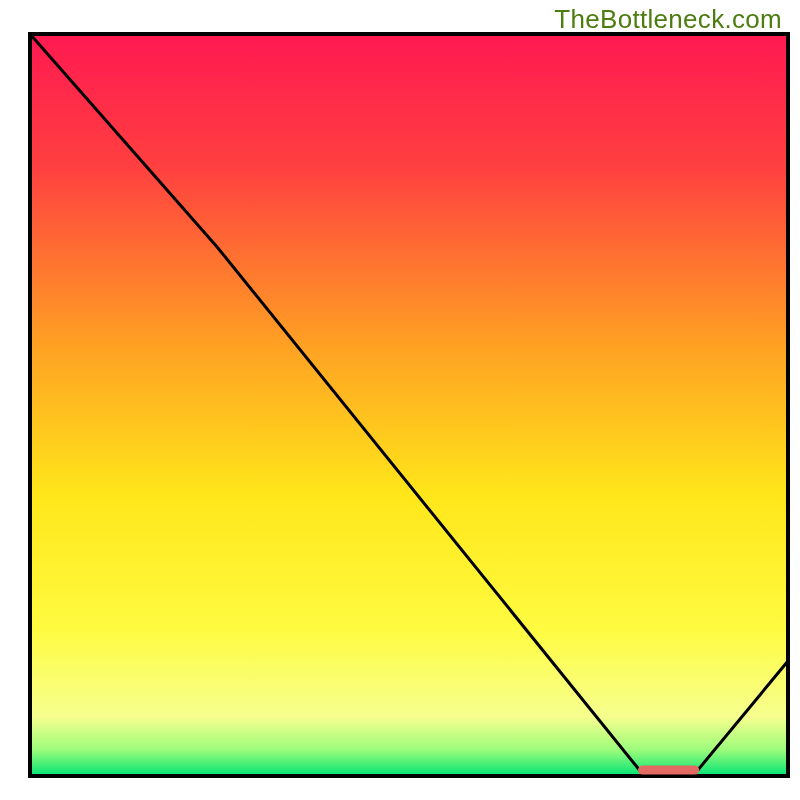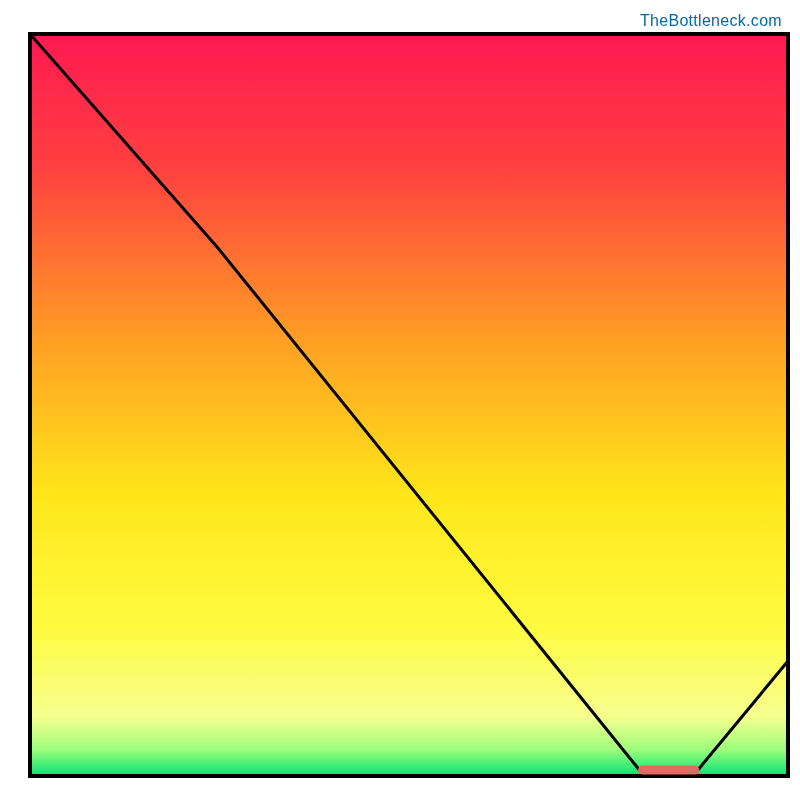--- a/index.html
+++ b/index.html
@@ -11,24 +11,24 @@
     font-family: Arial, Helvetica, sans-serif;
     overflow: hidden;
   }
   .wrap {
     position: relative;
     width: 800px;
     height: 800px;
   }
   .watermark {
     position: absolute;
-    top: 12px;
+    top: 4px;
     right: 18px;
-    color: #0369a1;
-    font-size: 16px;
+    color: #4d7c0f;
+    font-size: 26px;
     font-weight: 400;
     letter-spacing: 0.3px;
     z-index: 10;
   }
   .plot {
     position: absolute;
     top: 0;
     left: 0;
     width: 800px;
     height: 800px;

